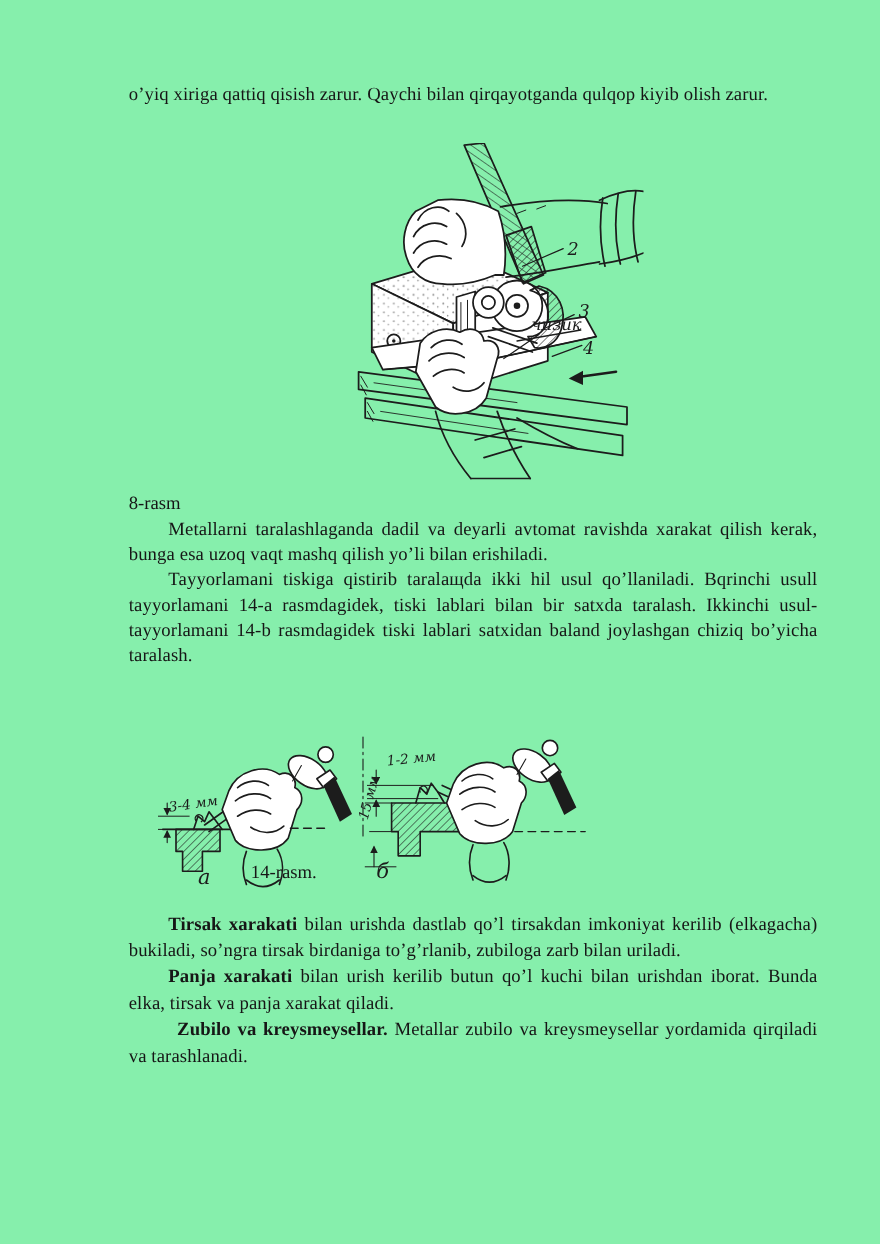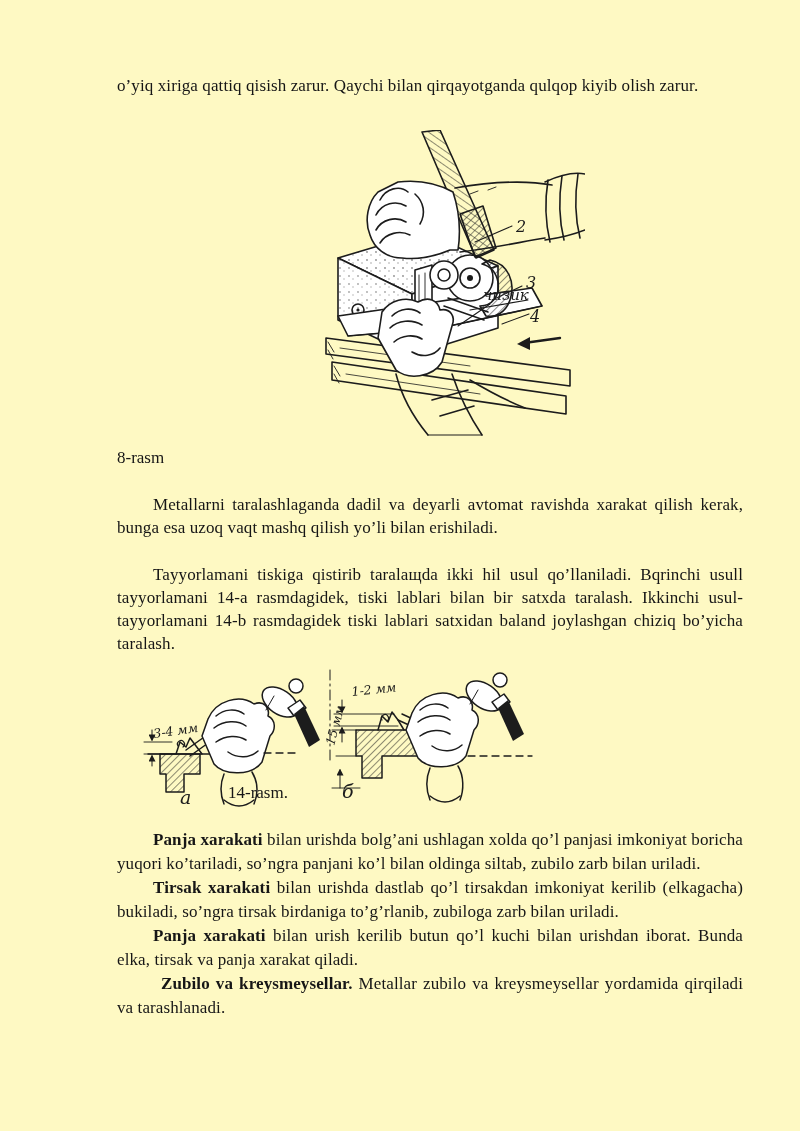--- a/index.html
+++ b/index.html
@@ -1,22 +1,22 @@
 <!DOCTYPE html>
 <html><head>
 <meta charset="utf-8">
 <style>
   html,body{margin:0;padding:0;background:#ffffff;}
-  .page{position:relative;width:800px;height:1131px;background:#fef9c3;
+  .page{position:relative;width:800px;height:1131px;background:#86efac;
         font-family:"Liberation Serif",serif;color:#161616;overflow:hidden;}
   .para{position:absolute;left:117px;width:626px;margin:0;
         font-size:17px;line-height:24px;text-align:justify;letter-spacing:.1px;}
   .tb{position:absolute;left:117px;width:626px;}
   .tb p{margin:0;font-size:17px;text-align:justify;letter-spacing:.1px;}
-  .tb.mid p{line-height:23px;text-indent:36px;margin-top:24px;}
+  .tb.mid p{line-height:23px;text-indent:36px;}
   .tb.low p{line-height:24px;text-indent:36px;}
   .tb.low p.big-indent{text-indent:44px;}
   .caption{position:absolute;margin:0;font-size:17px;line-height:22px;}
   .caption.center{left:117px;width:626px;text-align:left;}
   .fig{position:absolute;}
   .fig text{font-family:"DejaVu Serif",serif;fill:#1c1c1c;}
   .lbl-num{font-size:16px;font-style:italic;}
   .lbl-cur{font-size:15px;font-style:italic;}
   .lbl-dim{font-size:12.5px;font-style:italic;}
   .lbl-sub{font-size:19px;font-style:italic;}
@@ -194,19 +194,18 @@
     <text class="lbl-dim" x="26" y="74" transform="rotate(-8 26 74)">3-4 мм</text>
     <text class="lbl-sub" x="52" y="140">а</text>
     <text class="lbl-dim" x="206" y="82" transform="rotate(-75 206 82)">15 мм</text>
     <text class="lbl-dim" x="224" y="32" transform="rotate(-6 224 32)">1-2 мм</text>
     <text class="lbl-sub" x="214" y="134">б</text>
   </svg>
 
   <p class="caption" style="left:228px;top:782px;">14-rasm.</p>
 
   <div class="tb low" style="top:828px;">
-    <p><b>Panja xarakati</b><span> bilan urishda bolg’ani ushlagan xolda qo’l panjasi imkoniyat boricha yuqori ko’tariladi, so’ngra panjani ko’l bilan oldinga siltab, zubilo zarb bilan uriladi.</span></p>
     <p><b>Tirsak xarakati</b><span> bilan urishda dastlab qo’l tirsakdan imkoniyat kerilib (elkagacha) bukiladi, so’ngra tirsak birdaniga to’g’rlanib, zubiloga zarb bilan uriladi.</span></p>
     <p><b>Panja xarakati</b><span> bilan urish kerilib butun qo’l kuchi bilan urishdan iborat. Bunda elka, tirsak va panja xarakat qiladi.</span></p>
     <p class="big-indent"><b>Zubilo va kreysmeysellar.</b><span> Metallar zubilo va kreysmeysellar yordamida qirqiladi va tarashlanadi.</span></p>
   </div>
 
 </div>
 
 </body></html>

